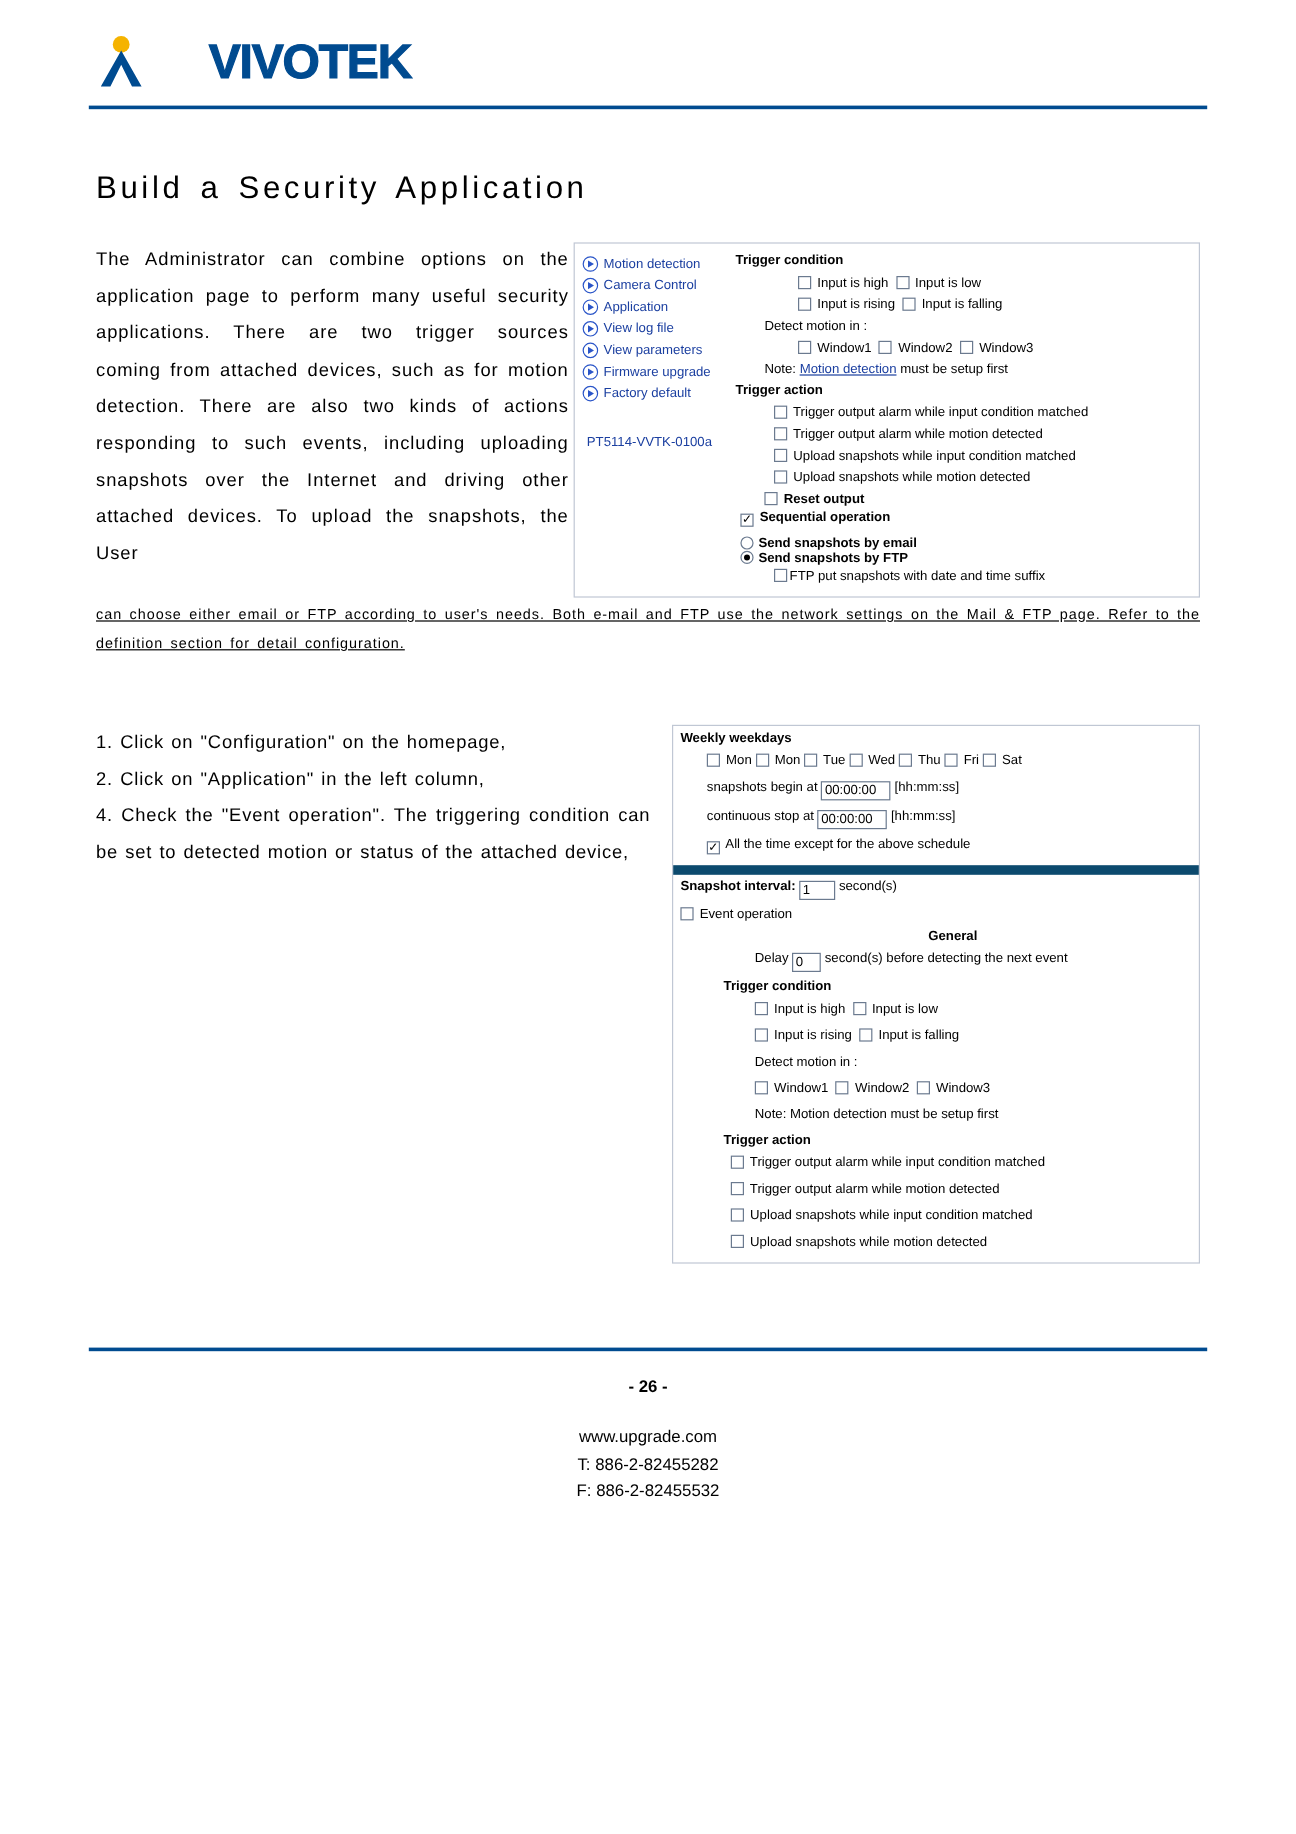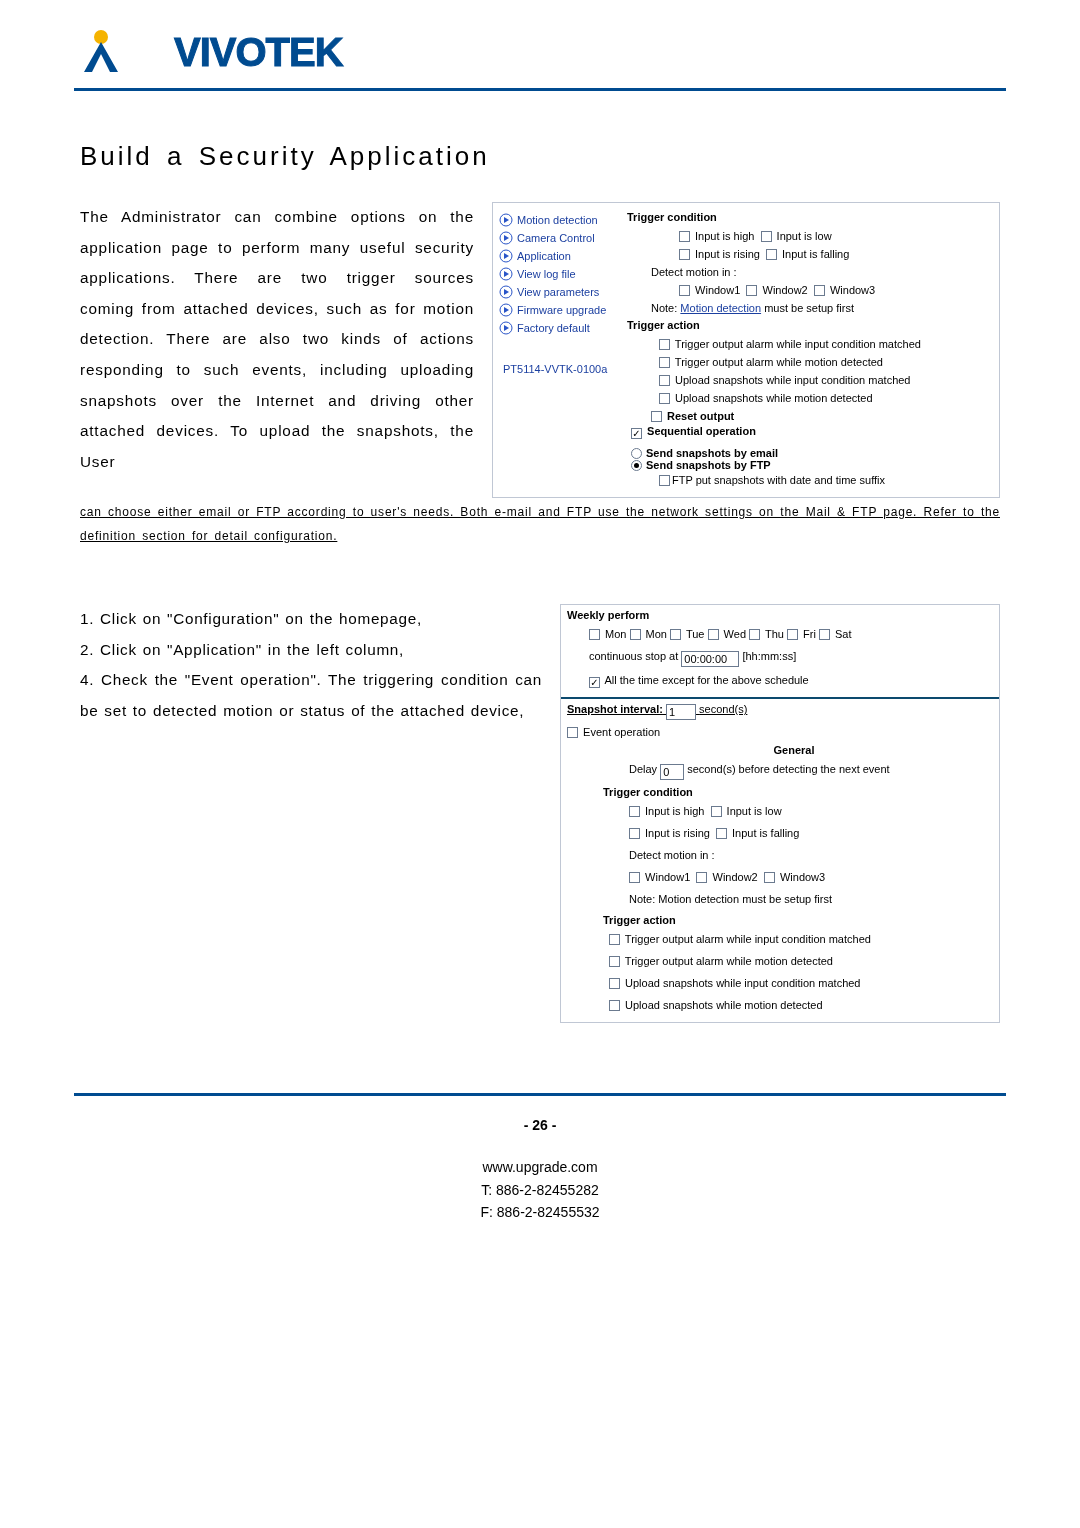--- a/index.html
+++ b/index.html
@@ -4,21 +4,21 @@
 <style>
   * { box-sizing: border-box; margin: 0; padding: 0; }
   html, body { width: 1080px; background: #ffffff; font-family: Verdana, Geneva, sans-serif; color: #000; }
   .page { width: 1080px; padding: 0 80px 40px 80px; position: relative; }
   .logo-row { display: flex; align-items: center; padding: 28px 0 8px 0; gap: 48px; }
   .logo-person { width: 42px; height: 48px; position: relative; }
   .logo-svg { display: block; }
   .logo-text { font-family: Arial, Helvetica, sans-serif; font-weight: 900; font-size: 40px; letter-spacing: -1px; color: #004b90; -webkit-text-stroke: 1px #004b90; margin-left: 4px; }
   .header-rule { height: 3px; background: #004b90; margin: 4px -6px 0 -6px; }
   .section-title { font-size: 26px; letter-spacing: 3px; font-weight: 400; margin: 50px 0 30px 0; word-spacing: 4px; }
-  .two-col { display: flex; gap: 18px; }
+  .two-col { display: flex; gap: 4px; }
   .left-col { width: 394px; text-align: justify; font-size: 15.3px; line-height: 2.0; letter-spacing: 0.8px; word-spacing: 2px; }
   .right-col { flex: 1; }
   .panel { border: 1px solid #c0c7d4; background: #fff; font-size: 11px; display: flex; }
   .nav { width: 130px; padding: 6px 0 0 6px; }
   .nav-item { display: flex; align-items: center; color: #1b3fa0; margin: 4px 0; cursor: pointer; font-size: 11px; line-height: 14px; }
   .nav-arrow { width: 14px; height: 14px; margin-right: 4px; display: inline-flex; align-items: center; justify-content: center; }
   .nav-arrow svg { display: block; }
   .model { color: #1b3fa0; font-size: 11px; margin-top: 28px; margin-left: 4px; }
   .panel-body { flex: 1; padding: 6px 8px 8px 4px; color: #000; }
   .panel-body .hdr { font-weight: bold; margin: 2px 0 4px 0; font-size: 11px; }
@@ -161,34 +161,35 @@
   <p class="body-para">can choose either email or FTP according to user's needs. Both e-mail and FTP use the network settings on the Mail &amp; FTP page. Refer to the definition section for detail configuration.</p>
 
   <div class="two-col2">
     <div class="left-col2">
       <p>1. Click on "Configuration" on the homepage,</p>
       <p>2. Click on "Application" in the left column,</p>
       <p>4. Check the "Event operation". The triggering condition can be set to detected motion or status of the attached device,</p>
     </div>
     <div class="right-col2">
       <div class="panel2">
-        <div class="hdr2 first">Weekly perform</div>
+        <div class="hdr2 first">Weekly weekdays</div>
         <div class="row">
           <span class="chk"></span> <span>Mon</span>
           <span class="chk"></span> <span>Mon</span>
           <span class="chk"></span> <span>Tue</span>
           <span class="chk"></span> <span>Wed</span>
           <span class="chk"></span> <span>Thu</span>
           <span class="chk"></span> <span>Fri</span>
           <span class="chk"></span> <span>Sat</span>
         </div>
+        <div class="row"><span>snapshots begin at </span><span class="txtin" style="width:58px;">00:00:00</span> <span>[hh:mm:ss]</span></div>
         <div class="row"><span>continuous stop at </span><span class="txtin" style="width:58px;">00:00:00</span> <span>[hh:mm:ss]</span></div>
         <div class="row"><span class="chk sel"></span> <span class="bold">All the time except for the above schedule</span></div>
 
-        <div class="hdr2" style="border-top:2px solid #0c4a6e; margin-top:6px;text-decoration:underline;">
+        <div class="hdr2" style="border-top:8px solid #0c4a6e; margin-top:6px;">
           <span>Snapshot interval:</span>
           <span class="txtin" style="width:30px; font-weight:normal;">1</span>
           <span style="font-weight:normal;">second(s)</span>
         </div>
 
         <div style="padding:4px 0 2px 6px;"><span class="chk"></span> <span class="bold">Event operation</span></div>
         <div class="sub">General</div>
         <div class="row3"><span>Delay</span> <span class="txtin" style="width:24px;">0</span> <span>second(s) before detecting the next event</span></div>
         <div class="sub2">Trigger condition</div>
         <div class="row3"><span class="chk"></span> <span>Input is high</span>&nbsp;&nbsp;<span class="chk"></span> <span>Input is low</span></div>

